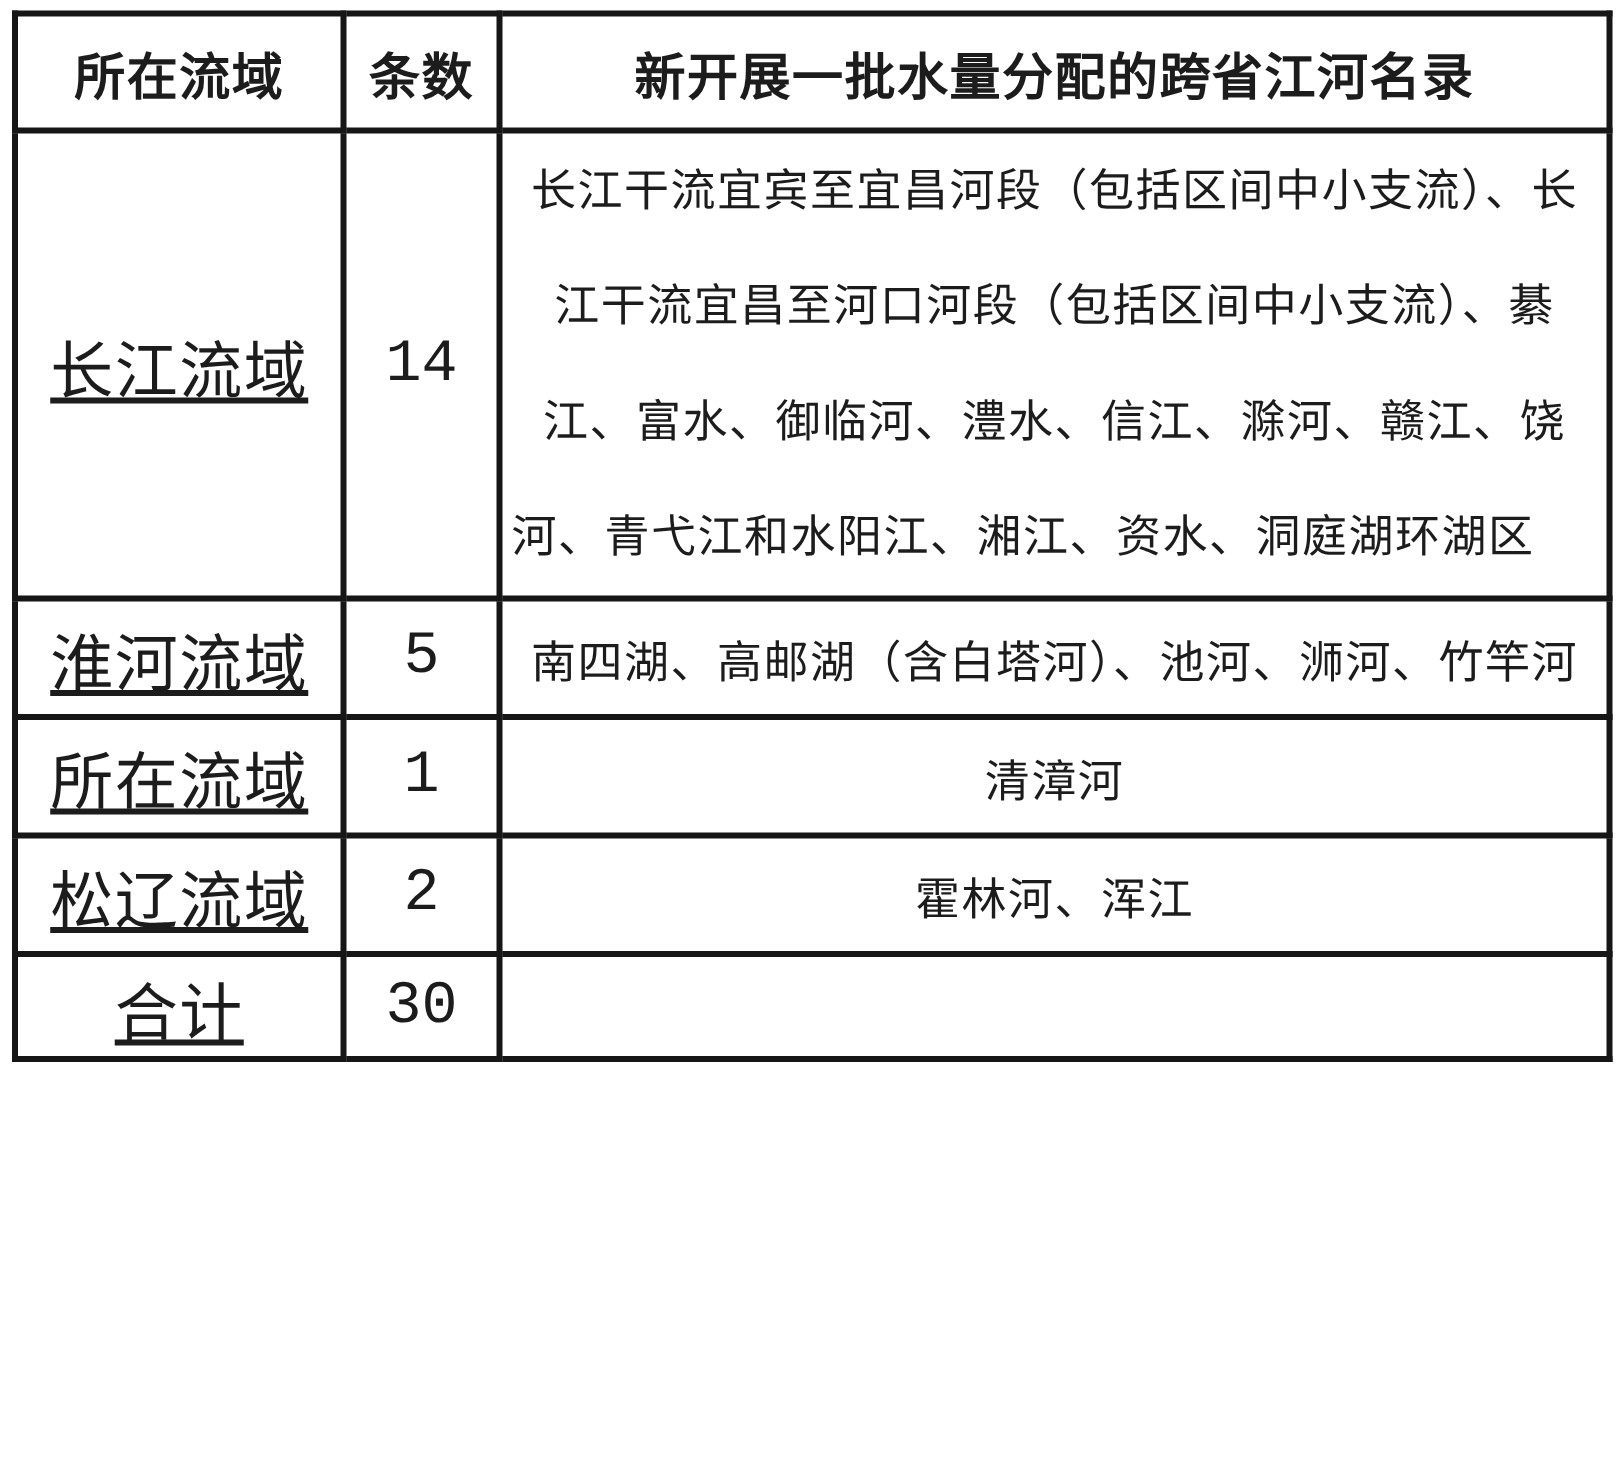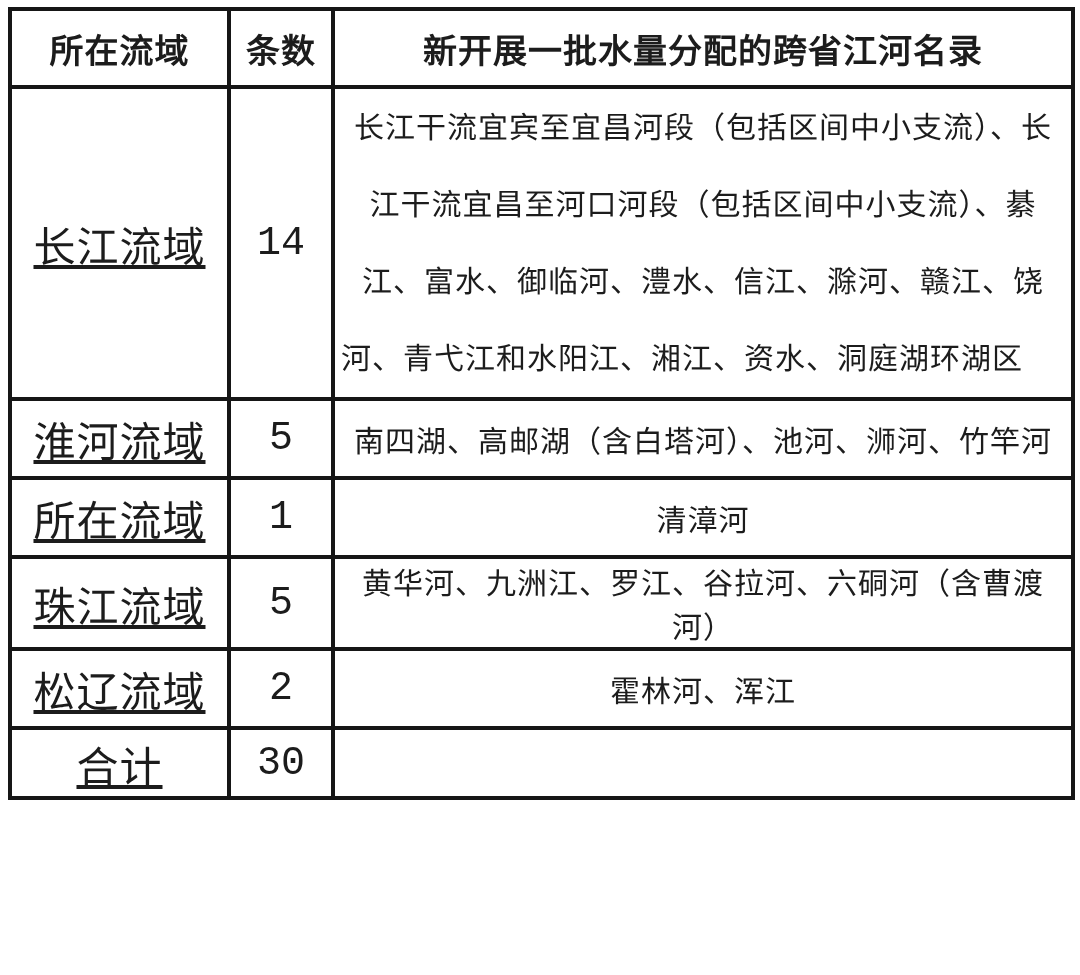--- a/index.html
+++ b/index.html
@@ -109,25 +109,20 @@
         <td class="count-cell">5</td>
         <td class="rivers-cell">南四湖、高邮湖（含白塔河）、池河、浉河、竹竿河</td>
       </tr>
 
       <tr class="row-std">
         <td class="basin-cell">所在流域</td>
         <td class="count-cell">1</td>
         <td class="rivers-cell">清漳河</td>
       </tr>
 
-      <tr class="row-std">
-        <td class="basin-cell">珠江流域</td>
-        <td class="count-cell">5</td>
-        <td class="rivers-cell">黄华河、九洲江、罗江、谷拉河、六硐河（含曹渡河）</td>
-      </tr>
 
       <tr class="row-std">
         <td class="basin-cell">松辽流域</td>
         <td class="count-cell">2</td>
         <td class="rivers-cell">霍林河、浑江</td>
       </tr>
 
 
       <tr class="row-total">
         <td class="basin-cell">合计</td>

